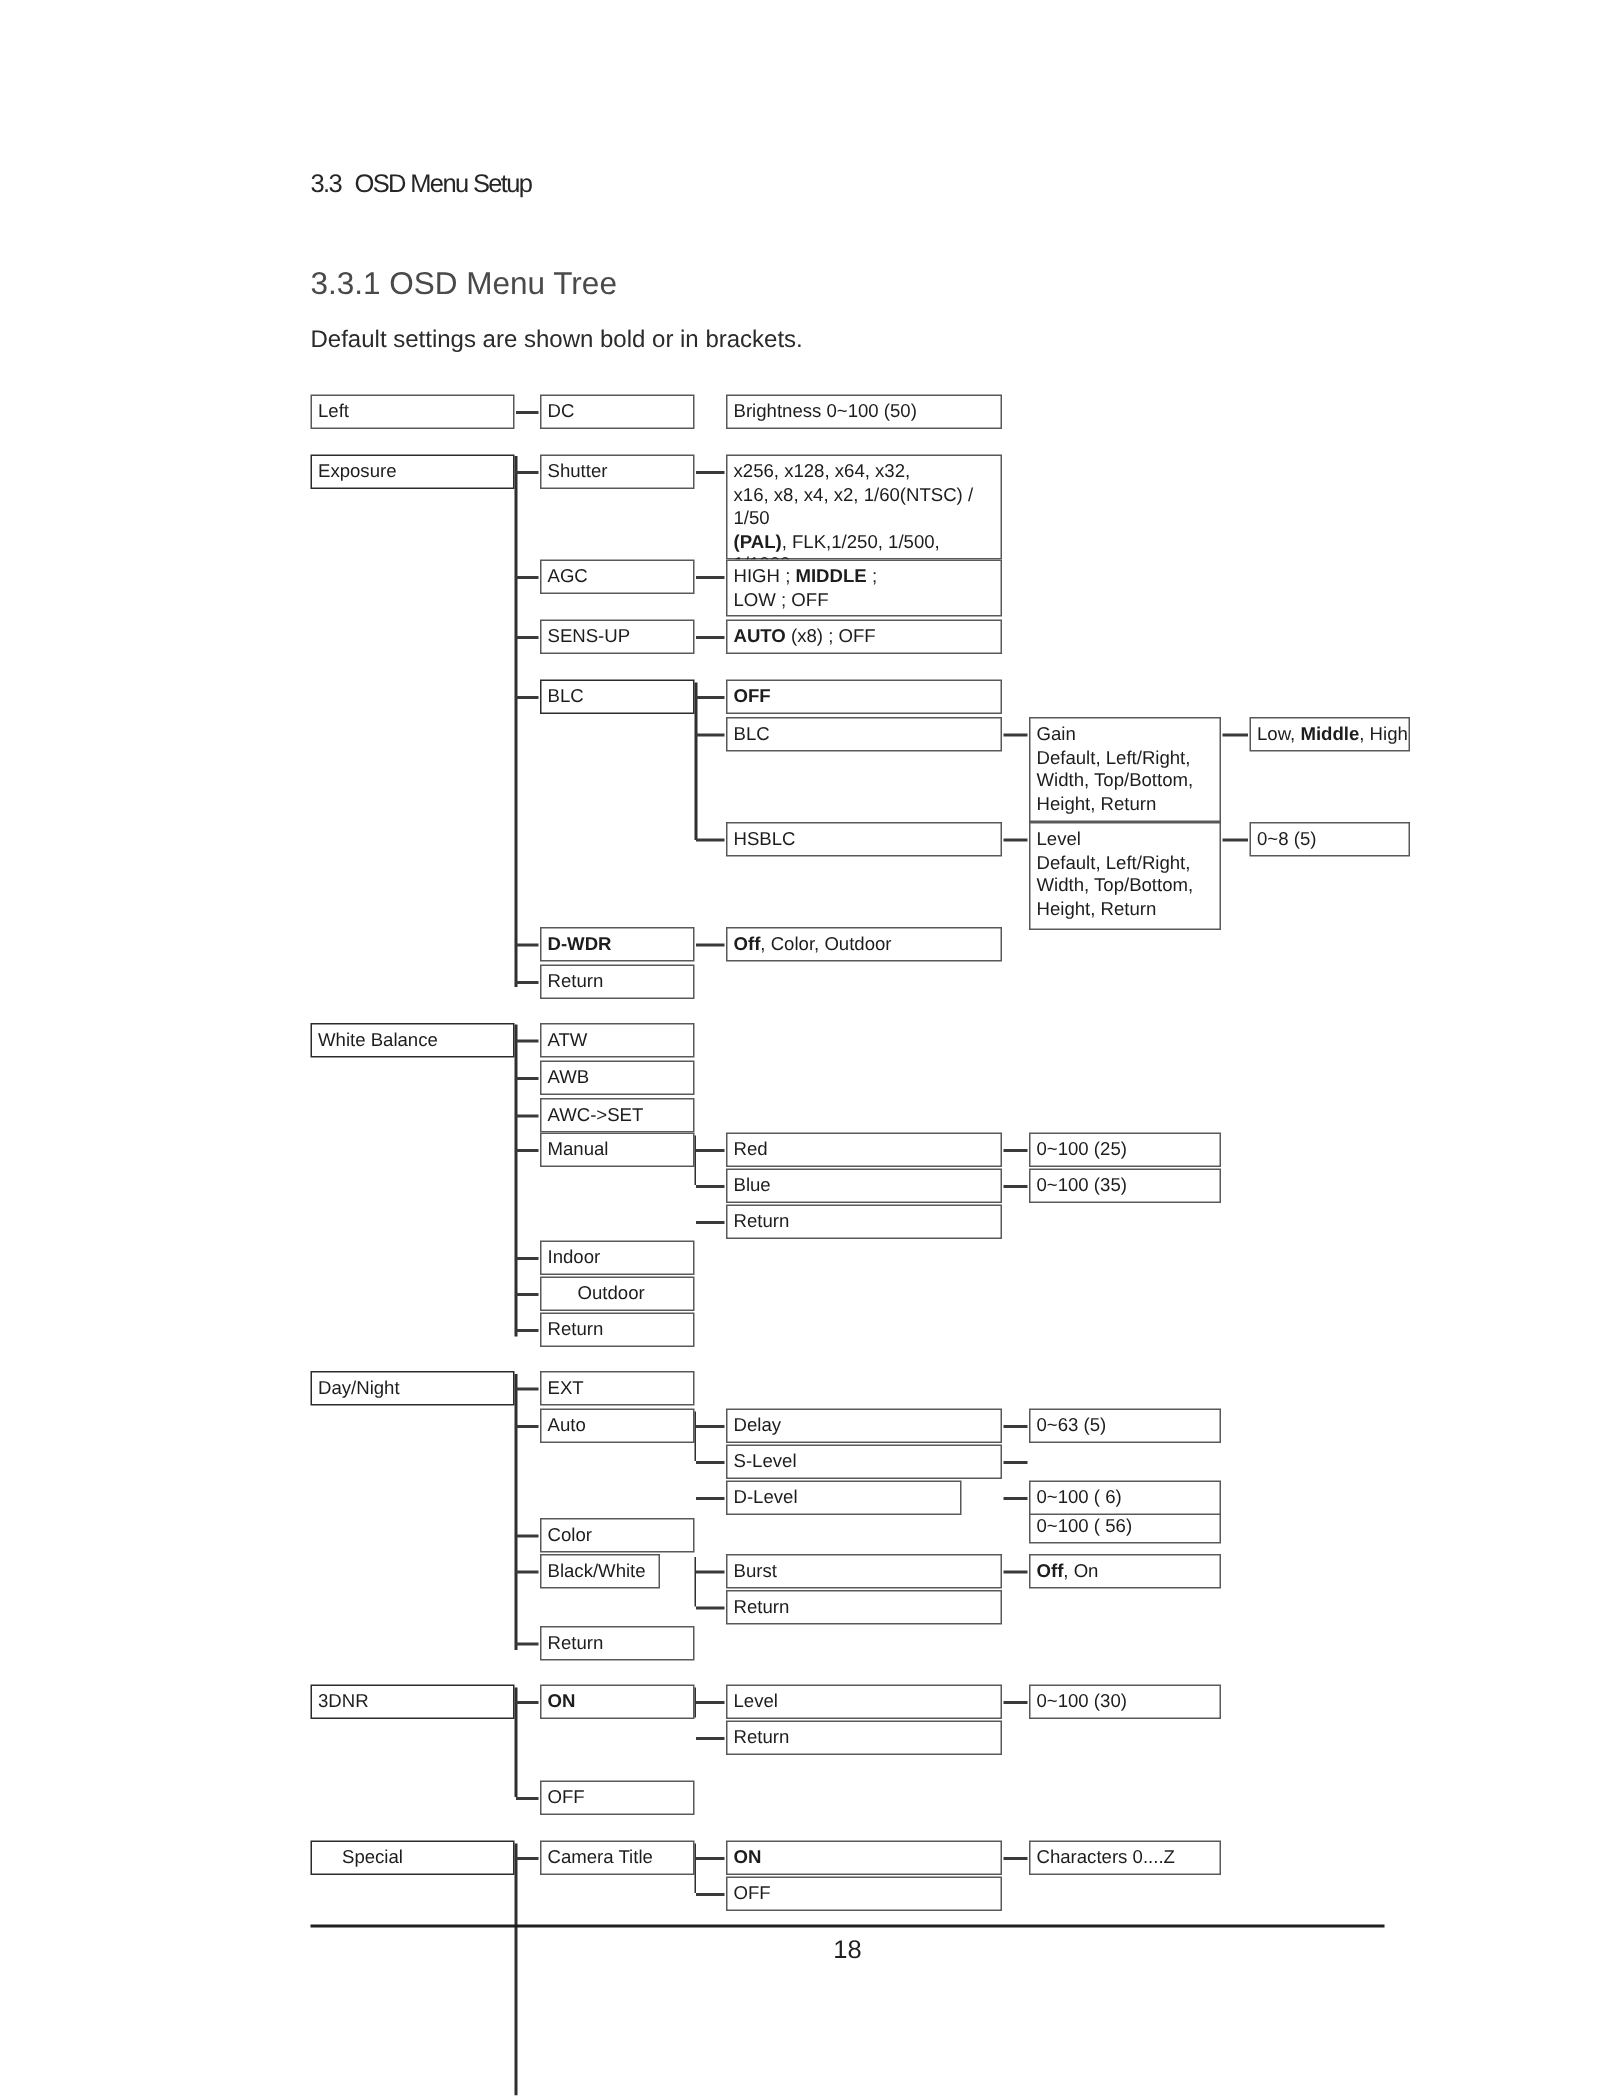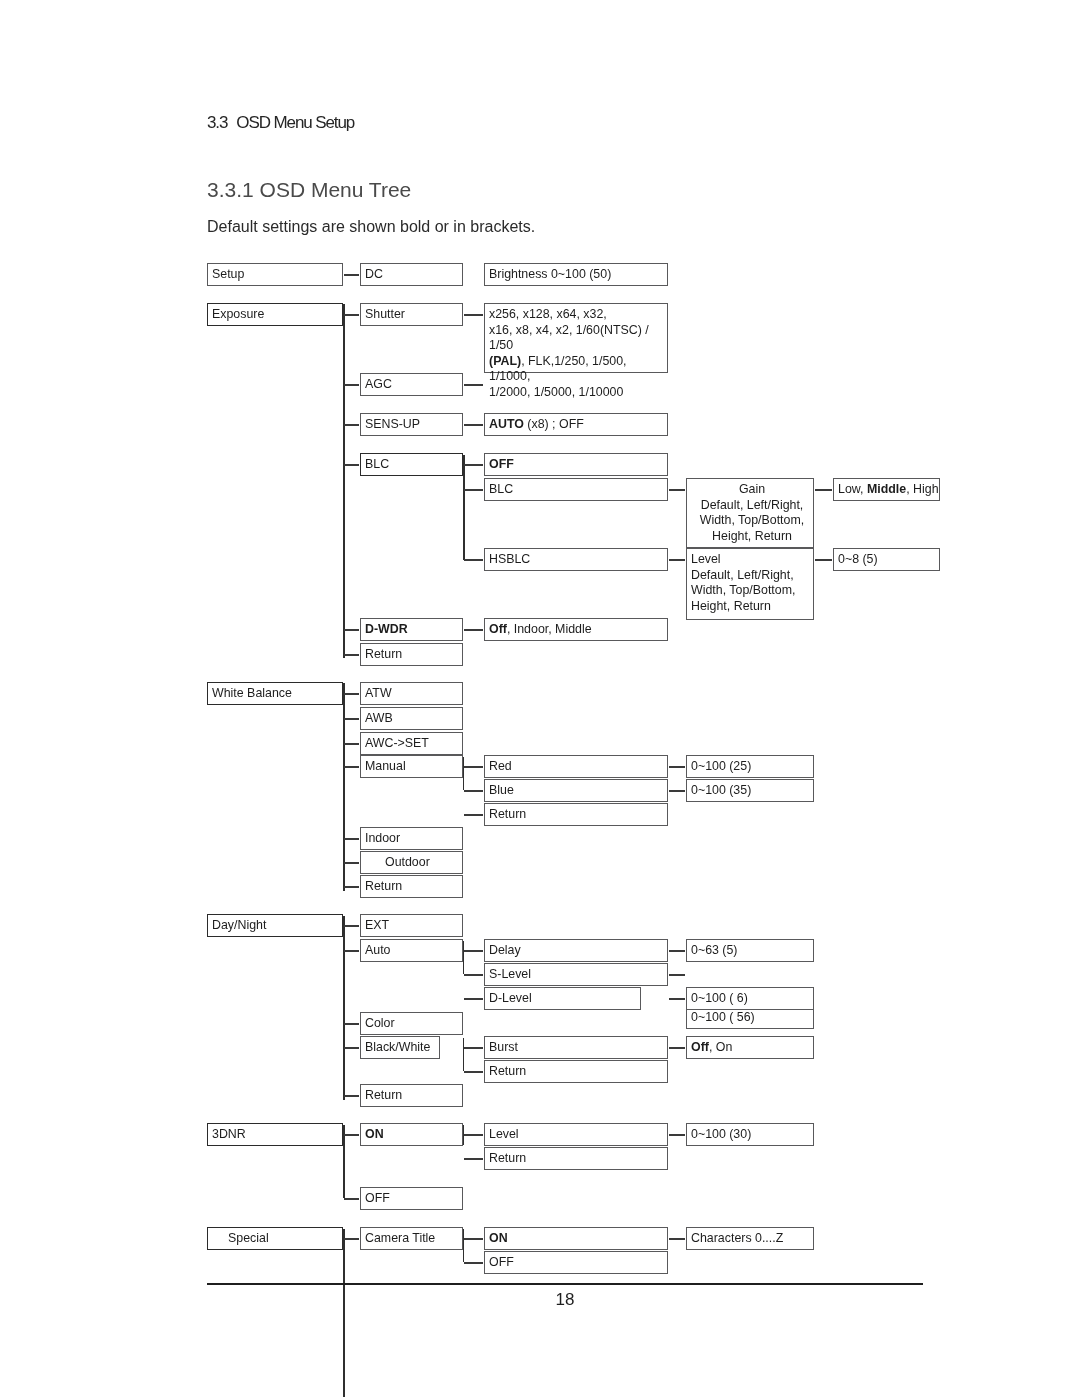--- a/index.html
+++ b/index.html
@@ -108,73 +108,74 @@
 <body>
 
 <div id="page-title"><span class="num">3.3</span><span>OSD Menu Setup</span></div>
 
 <div id="sub-title">3.3.1 OSD Menu Tree</div>
 
 <div id="intro-text">Default settings are shown bold or in brackets.</div>
 
 <div id="tree">
 
-  <div class="nd" style="left:207px; top:263px; width:136px; height:23px;">Setup</div>
+  <div class="nd" style="left:207px; top:263px; width:136px; height:23px;">Left</div>
   <div class="dash" style="left:344px; top:274px; width:15px;"></div>
   <div class="nd" style="left:360px; top:263px; width:103px; height:23px;">DC</div>
   <div class="nd" style="left:484px; top:263px; width:184px; height:23px;">Brightness 0~100 (50)</div>
 
   <div class="nd dark" style="left:207px; top:303px; width:136px; height:23px;">Exposure</div>
 
   <div class="spine" style="left:343px; top:304px; height:354px;"></div>
 
   <div class="dash" style="left:344px; top:314px; width:15px;"></div>
   <div class="nd" style="left:360px; top:303px; width:103px; height:23px;">Shutter</div>
   <div class="dash" style="left:464px; top:314px; width:19px;"></div>
   <div class="nd multi" style="left:484px; top:303px; width:184px; height:70px;"><span>x256, x128, x64, x32,</span><br><span> x16, x8, x4, x2, 1/60(NTSC) / 1/50</span><br><b>(PAL)</b><span>, FLK,1/250, 1/500,  1/1000,</span><br><span>1/2000, 1/5000, 1/10000</span></div>
 
   <div class="dash" style="left:344px; top:384px; width:15px;"></div>
   <div class="nd" style="left:360px; top:373px; width:103px; height:23px;">AGC</div>
   <div class="dash" style="left:464px; top:384px; width:19px;"></div>
+  <div class="nd multi" style="left:484px; top:373px; width:184px; height:38px;"><span>HIGH ; </span><b>MIDDLE</b><span> ;</span><br><span>LOW ; OFF</span></div>
 
   <div class="dash" style="left:344px; top:424px; width:15px;"></div>
   <div class="nd" style="left:360px; top:413px; width:103px; height:23px;">SENS-UP</div>
   <div class="dash" style="left:464px; top:424px; width:19px;"></div>
   <div class="nd" style="left:484px; top:413px; width:184px; height:23px;"><b>AUTO</b><span> (x8) ; OFF</span></div>
 
   <div class="dash" style="left:344px; top:464px; width:15px;"></div>
   <div class="nd dark" style="left:360px; top:453px; width:103px; height:23px;">BLC</div>
 
   <div class="spine" style="left:463px; top:455px; height:105px;"></div>
   <div class="dash" style="left:464px; top:464px; width:19px;"></div>
   <div class="nd" style="left:484px; top:453px; width:184px; height:23px;"><b>OFF</b></div>
   <div class="dash" style="left:464px; top:489px; width:19px;"></div>
   <div class="nd" style="left:484px; top:478px; width:184px; height:23px;">BLC</div>
 
   <div class="dash" style="left:464px; top:559px; width:19px;"></div>
   <div class="nd" style="left:484px; top:548px; width:184px; height:23px;">HSBLC</div>
 
   <div class="dash" style="left:669px; top:489px; width:16px;"></div>
-  <div class="nd multi" style="left:686px; top:478px; width:128px; height:70px;text-align:center;"><span>Gain</span><br><span>Default, Left/Right,
+  <div class="nd multi" style="left:686px; top:478px; width:128px; height:70px;"><span>Gain</span><br><span>Default, Left/Right,
 Width, Top/Bottom,
 Height, Return</span></div>
   <div class="dash" style="left:815px; top:489px; width:17px;"></div>
   <div class="nd" style="left:833px; top:478px; width:107px; height:23px;"><span>Low, </span><b>Middle</b><span>, High</span></div>
 
   <div class="dash" style="left:669px; top:559px; width:16px;"></div>
   <div class="nd multi" style="left:686px; top:548px; width:128px; height:72px;"><span>Level</span><br><span>Default, Left/Right,
 Width, Top/Bottom,
 Height, Return</span></div>
   <div class="dash" style="left:815px; top:559px; width:17px;"></div>
   <div class="nd" style="left:833px; top:548px; width:107px; height:23px;">0~8 (5)</div>
 
   <div class="dash" style="left:344px; top:629px; width:15px;"></div>
   <div class="nd" style="left:360px; top:618px; width:103px; height:23px;"><b>D-WDR</b></div>
   <div class="dash" style="left:464px; top:629px; width:19px;"></div>
-  <div class="nd" style="left:484px; top:618px; width:184px; height:23px;"><b>Off</b><span>, Indoor, Middle</span></div>
+  <div class="nd" style="left:484px; top:618px; width:184px; height:23px;"><b>Off</b><span>, Color, Outdoor</span></div>
 
   <div class="dash" style="left:344px; top:654px; width:15px;"></div>
   <div class="nd" style="left:360px; top:643px; width:103px; height:23px;">Return</div>
 
   <div class="nd dark" style="left:207px; top:682px; width:136px; height:23px;">White Balance</div>
   <div class="spine" style="left:343px; top:683px; height:208px;"></div>
 
   <div class="dash" style="left:344px; top:693px; width:15px;"></div>
   <div class="nd" style="left:360px; top:682px; width:103px; height:23px;">ATW</div>
 

